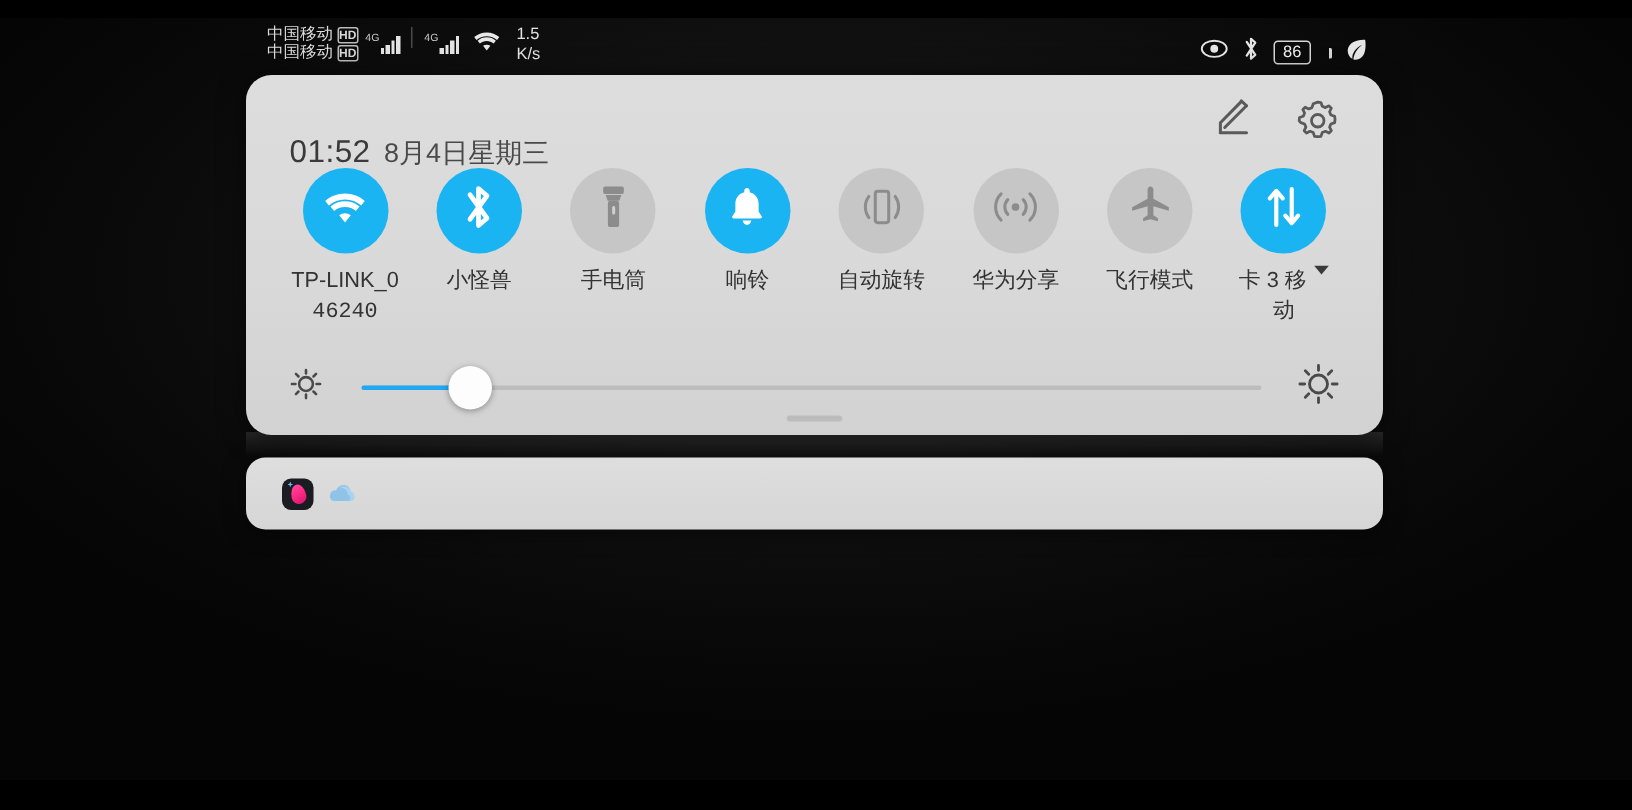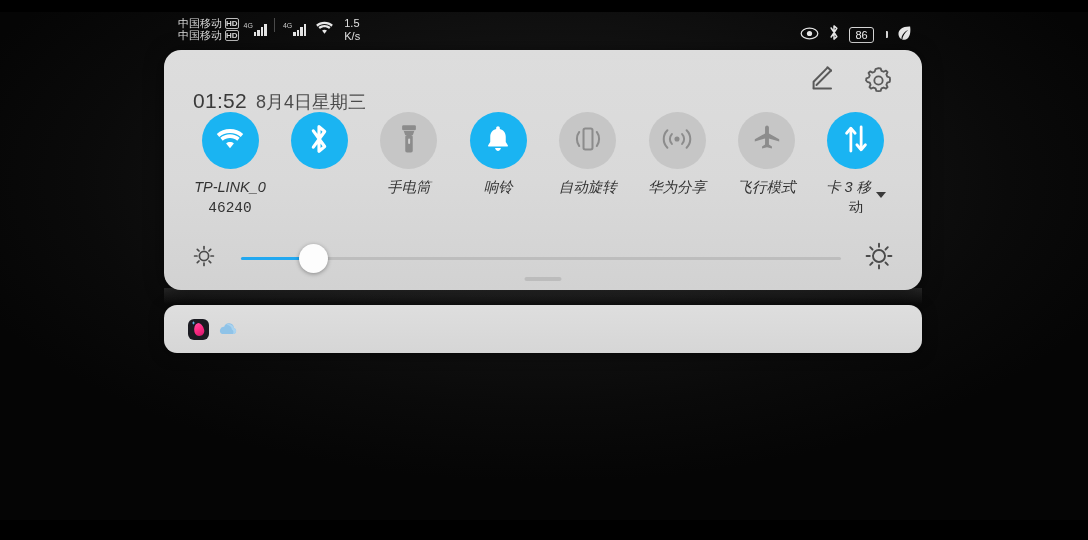--- a/index.html
+++ b/index.html
@@ -125,21 +125,21 @@
   .tlabel {
     font-size:14.5px; color:#333; text-align:center; line-height:21px;
     white-space:nowrap;
   }
   .tlabel2 { font-size:14.5px; color:#333; line-height:21px;font-family:Liberation Mono, monospace; }
   .caret {
     display:inline-block; margin-left:5px;
     width:0;height:0; border-left:5px solid transparent;border-right:5px solid transparent;
     border-top:6px solid #3a3a3a; vertical-align:middle;
   }
-  .lbl-row { display:flex; align-items:flex-end; justify-content:center;font-style:italic; }
+  .lbl-row { display:flex; align-items:flex-start; justify-content:center; }
 
   
   .bright-row {
     position:absolute; left:0; top:185px; width:100%; height:46px;
     display:flex; align-items:center; padding:0 27px;
   }
   .slider-track {
     position:relative; flex:1; height:3px; margin:0 22px 0 24px;
     background:#bdbdbd; border-radius:2px;
   }
@@ -319,20 +319,25 @@
       </div>
 
       <div class="toggle">
         <div class="tcircle on">
           <span>
             <svg width="20" height="30" viewBox="0 0 12 18">
               <path d="M2.6 4.1L9.4 13.5 6 16.4V1.6l3.4 2.9L2.6 13.9" fill="none" stroke="#fff" stroke-width="1.9" stroke-linejoin="round" stroke-linecap="round"></path>
             </svg>
           </span>
         </div>
+        <div class="tlabel-wrap">
+          <div class="lbl-row">
+            <span class="tlabel">小怪兽</span>
+          </div>
+        </div>
       </div>
 
       <div class="toggle">
         <div class="tcircle">
           <span>
             <svg width="18" height="30" viewBox="0 0 14 24">
               <rect x="1.5" y="1" width="11" height="4" rx="1" fill="#8c8c8c"></rect>
               <path d="M2.8 5.6h8.4l-1.1 3.1H3.9z" fill="#8c8c8c"></path>
               <rect x="4" y="8.7" width="6" height="14" rx="1.4" fill="#8c8c8c"></rect>
               <rect x="6.3" y="11.5" width="1.6" height="4.5" rx="0.8" fill="#d0d0d0"></rect>

